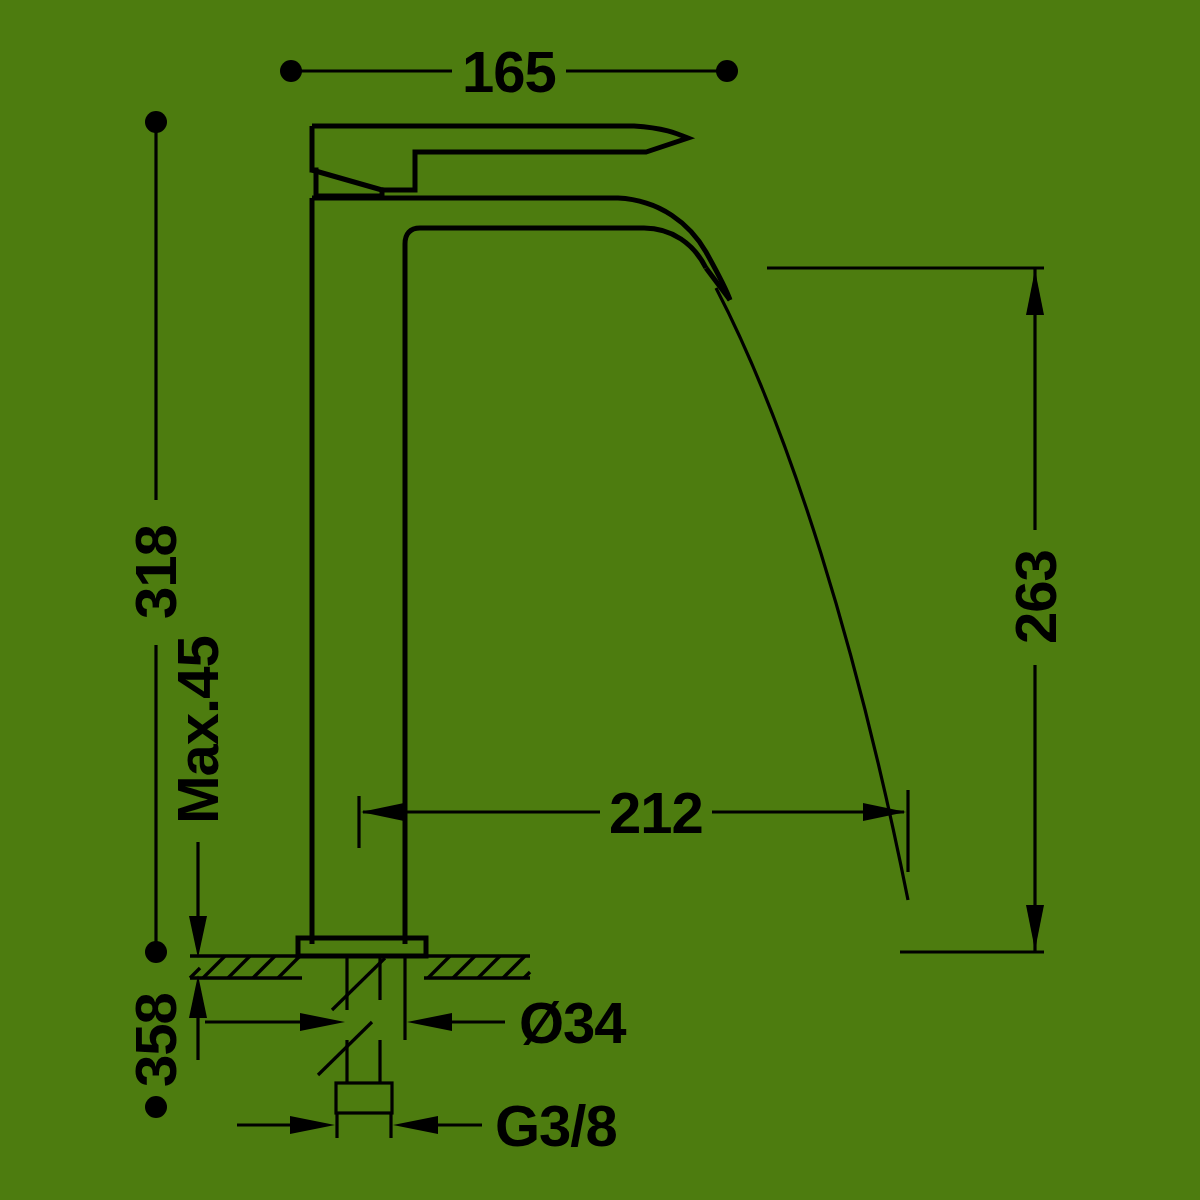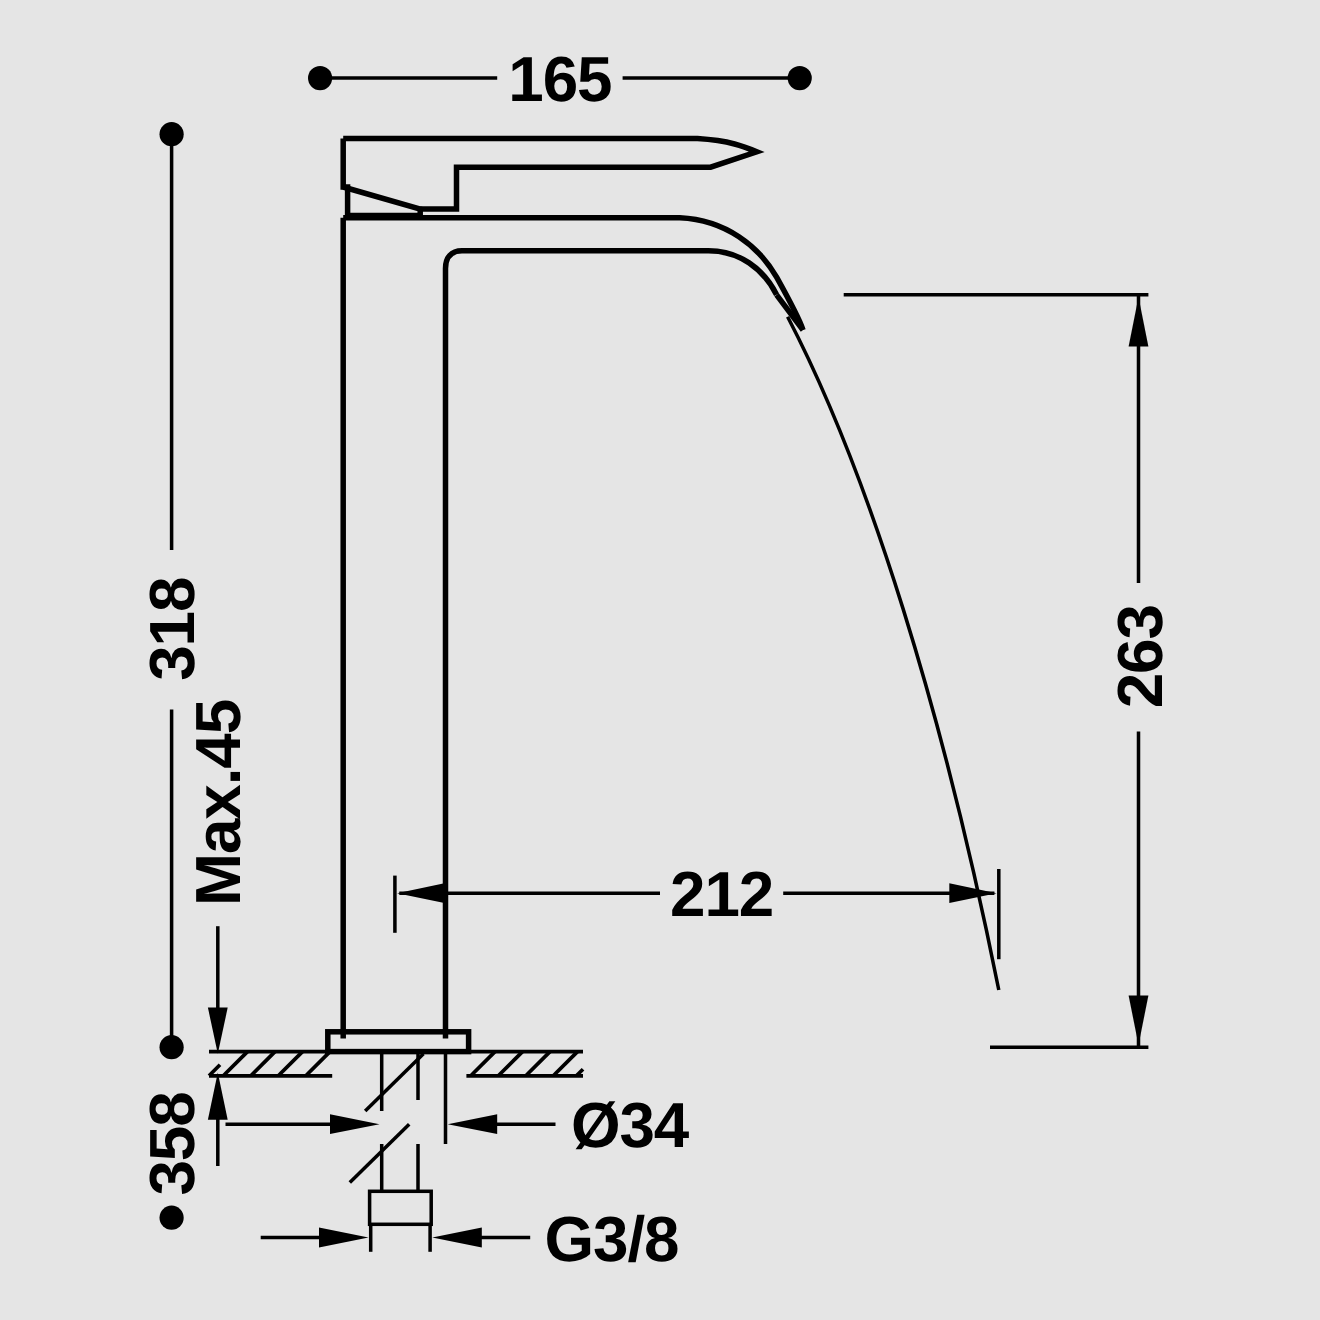--- a/index.html
+++ b/index.html
@@ -11,21 +11,21 @@
   body {
     width: 1200px;
     height: 1200px;
     font-family: "Liberation Sans", sans-serif;
     overflow: hidden;
   }
   #drawing-root {
     position: relative;
     width: 1200px;
     height: 1200px;
-    background: #e5e5e5;
+    background: #4d7c0f;
   }
   svg#tech-drawing {
     display: block;
     width: 1200px;
     height: 1200px;
   }
   .dim-text {
     font-family: "Liberation Sans", sans-serif;
     font-weight: bold;
     font-size: 58px;

